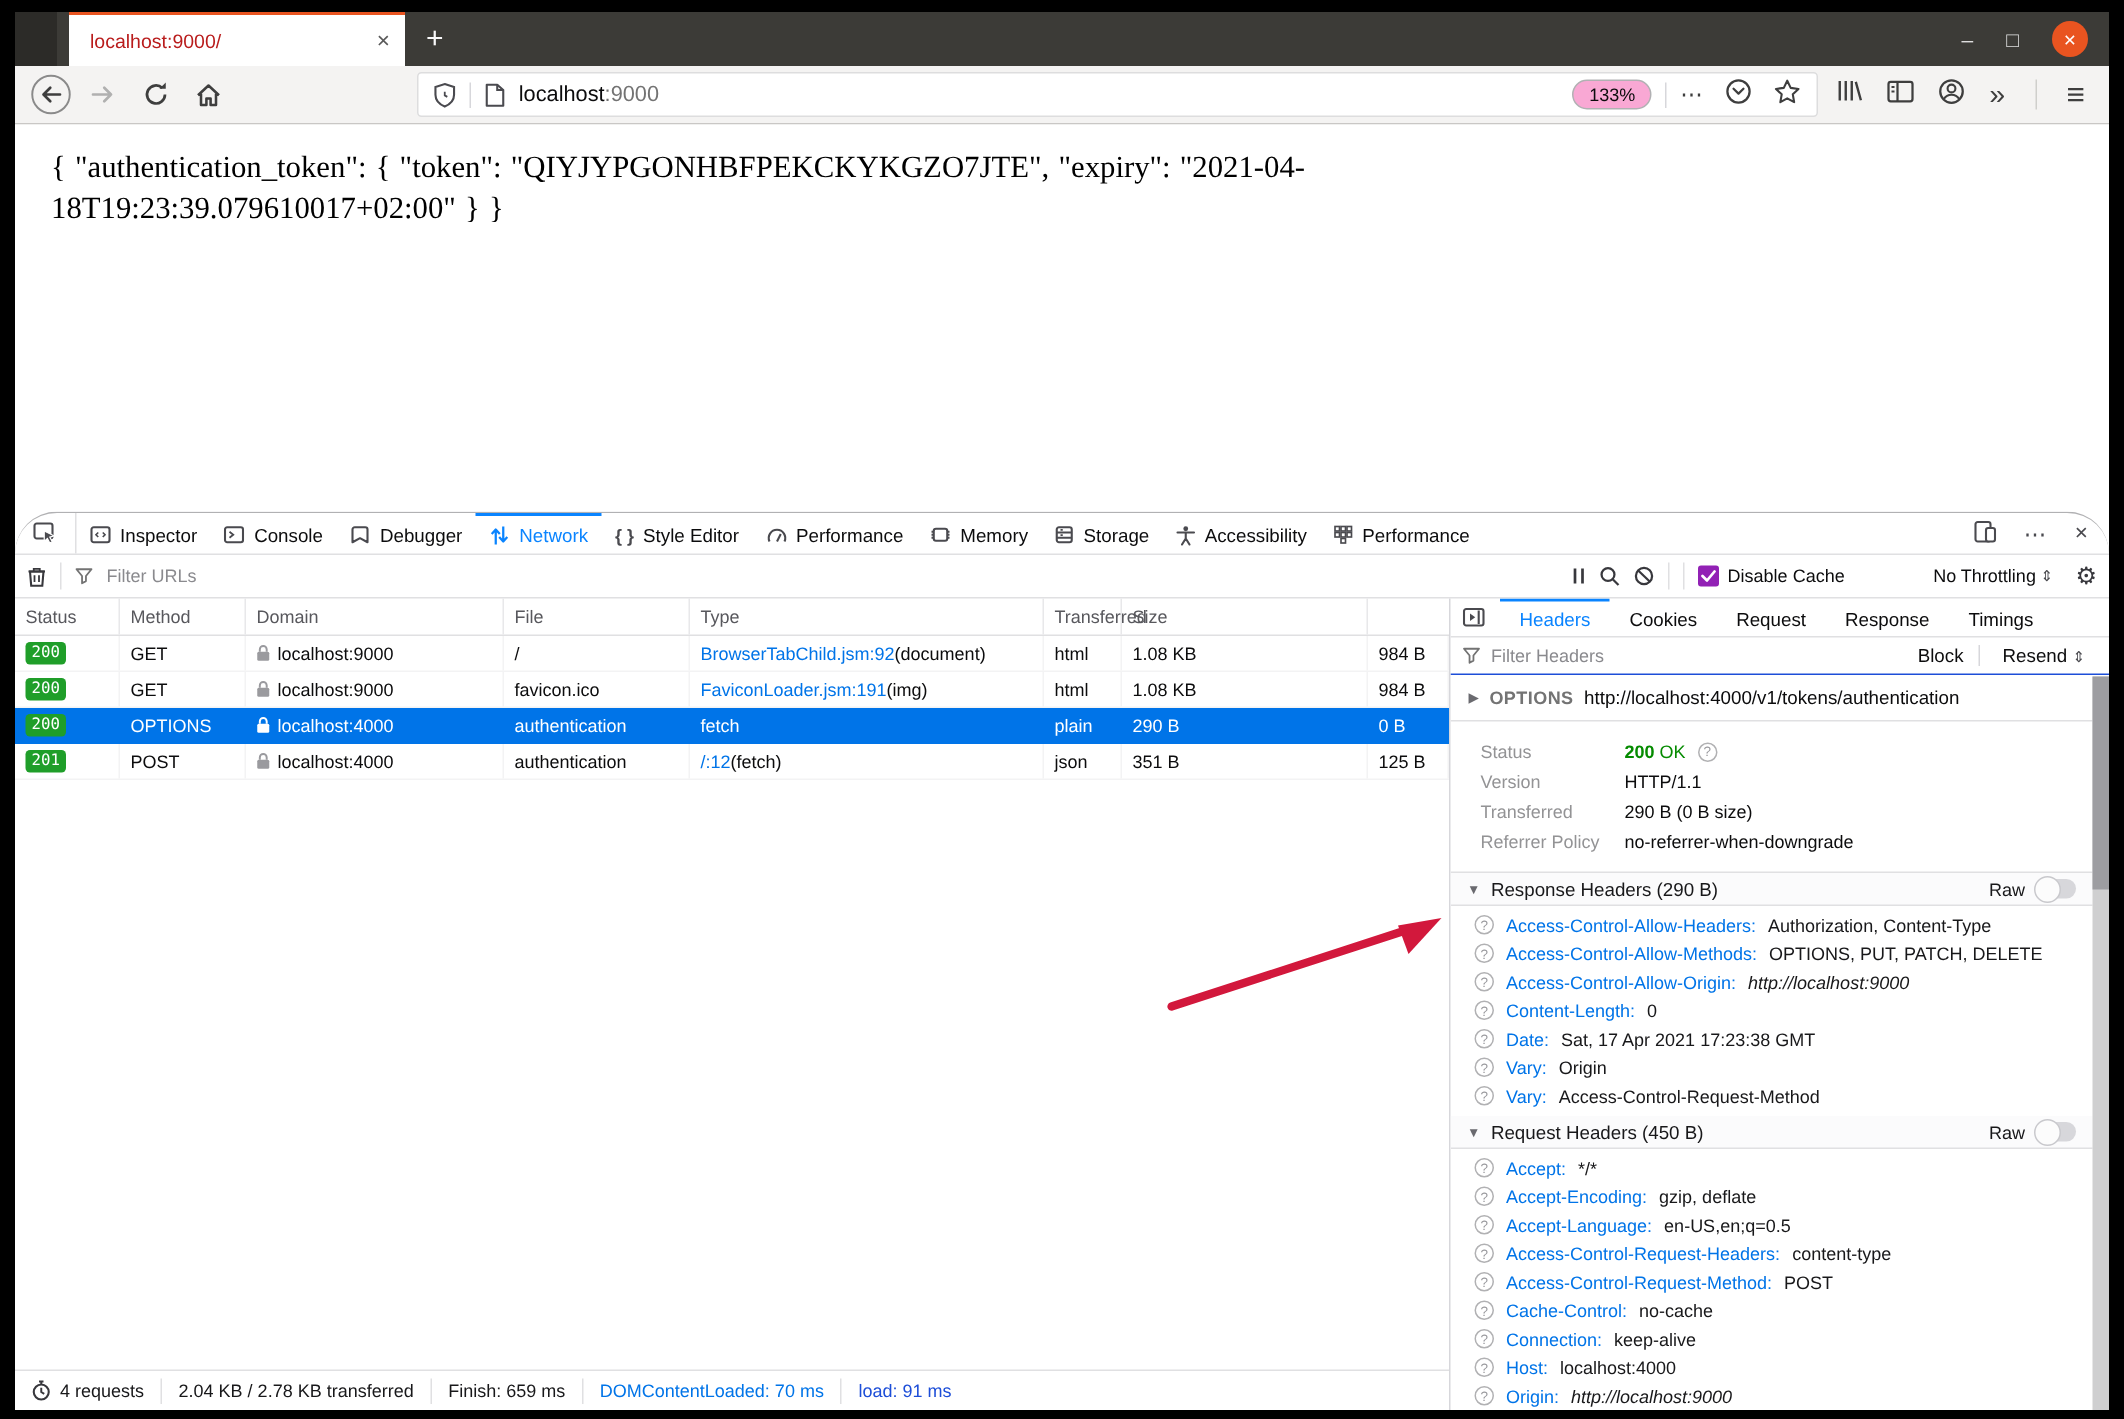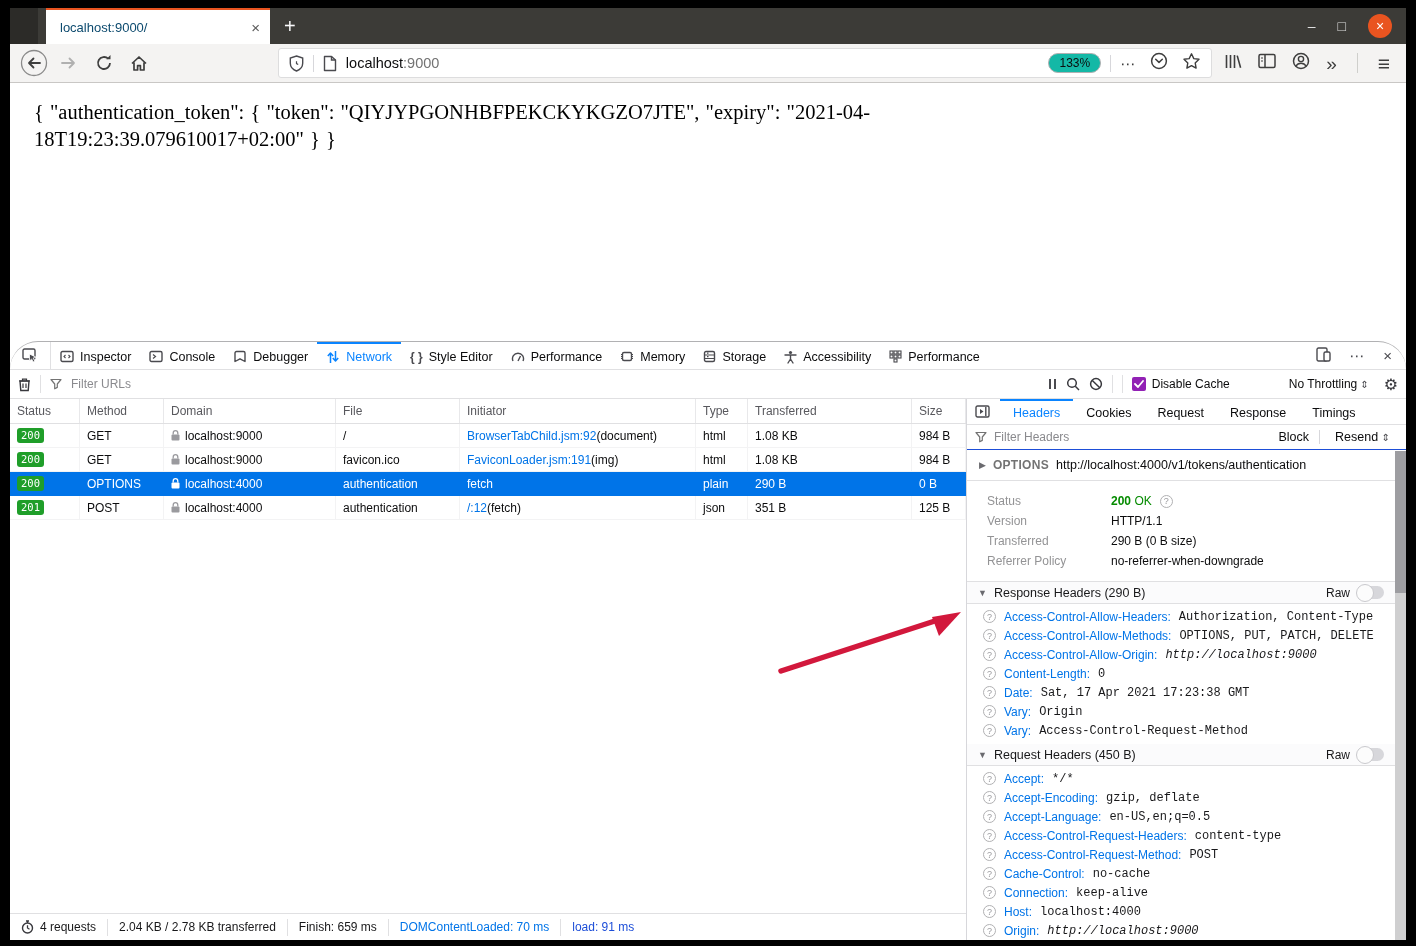--- a/index.html
+++ b/index.html
@@ -4,39 +4,39 @@
 <style>
   * { margin:0; padding:0; box-sizing:border-box; }
   html,body { width:1416px; height:946px; background:#000; font-family:"Liberation Sans",sans-serif; overflow:hidden; }
   body { position:relative; }
   .window { position:absolute; left:10px; top:8px; width:1396px; height:932px; background:#fff; display:flex; flex-direction:column; overflow:hidden; }
 
   
   .titlebar { height:36px; background:#3c3b37; display:flex; align-items:stretch; flex:none; }
   .tb-corner { width:28px; background:#2c2b28; flex:none; }
   .tab { width:224px; margin-left:8px; background:#fff; border-top:2px solid #e95420; display:flex; align-items:center; padding:0 10px 0 14px; gap:8px; flex:none; }
-  .tab-title { font-size:13px; color:#0c4a6e; flex:1; white-space:nowrap; overflow:hidden; }
+  .tab-title { font-size:13px; color:#b91c1c; flex:1; white-space:nowrap; overflow:hidden; }
   .tab-close { color:#5a5a5a; font-size:15px; cursor:default; }
   .newtab { color:#f9f9fa; font-size:20px; display:flex; align-items:center; padding:0 14px; font-weight:400; }
   .tb-space { flex:1; }
   .winctl { display:flex; align-items:center; gap:22px; padding-right:14px; }
   .winbtn { color:#dedede; font-size:14px; line-height:1; }
   .winclose { width:24px; height:24px; border-radius:50%; background:#e95420; color:#fff; display:flex; align-items:center; justify-content:center; font-size:14px; }
 
   
   .navbar { height:39px; background:#f4f3f2; border-bottom:1px solid #c9c7c5; display:flex; align-items:center; padding:0 10px; gap:6px; flex:none; }
   .navbtn { display:flex; align-items:center; justify-content:center; width:30px; height:30px; color:#3e3e3e; }
   .navbtn svg { display:block; }
   .spacer125 { width:118px; }
   .urlbar { height:30px; width:975px; background:#fff; border:1px solid #ddddde; border-radius:3px; display:flex; align-items:center; padding:0 10px; gap:9px; }
   .url-div { width:1px; height:17px; background:#d7d7db; }
   .url-text { font-size:14.5px; color:#0c0c0d; }
   .url-port { color:#737373; }
   .url-flex { flex:1; }
-  .zoom-pill { border:1px solid #b1b1b3; border-radius:11px; background:#14b8a6; font-size:12px; color:#0c0c0d; padding:2px 10px; }
+  .zoom-pill { border:1px solid #b1b1b3; border-radius:11px; background:#f9a8d4; font-size:12px; color:#0c0c0d; padding:2px 10px; }
   .urlbar-icons { display:flex; align-items:center; gap:14px; color:#4a4a4f; }
   .toolbar-icons { display:flex; align-items:center; gap:16px; padding:0 6px; color:#3e3e3e; }
   .tb-div { width:1px; height:20px; background:#cfcfcc; margin:0 4px; }
   .glyph { font-size:17px; color:#3e3e3e; line-height:1; }
 
   
   .pagecontent { height:258px; background:#fff; padding:16px 24px; font-family:"Liberation Serif","DejaVu Serif",serif; flex:none; overflow:hidden; }
   .pagecontent h1 { font-size:40px; font-weight:700; color:#000; margin:12px 0 30px; letter-spacing:0.5px; }
   .page-body { font-size:20.5px; color:#000; width:930px; line-height:1.3; word-spacing:1px; }
 
@@ -93,34 +93,34 @@
   .det-filter .ph { color:#8a8a8e; flex:1; }
   .det-btn { color:#0c0c0d; font-size:12.5px; padding:0 8px; }
   .det-scroll { flex:1; min-height:0; overflow:hidden; padding-right:11px; }
   .url-row { height:31px; border-bottom:1px solid #e0e0e2; display:flex; align-items:center; gap:7px; padding:0 12px; white-space:nowrap; overflow:hidden; }
   .tri { font-size:9px; color:#6a6a6f; }
   .req-method { color:#737373; font-weight:700; font-size:12px; letter-spacing:0.3px; }
   .req-url { font-size:12.5px; color:#0c0c0d; }
   .summary { padding:10px 0 10px 20px; border-bottom:1px solid #e0e0e2; }
   .sum-row { display:flex; height:20px; align-items:center; }
   .sum-label { width:96px; color:#939395; flex:none; }
-  .sum-val { color:#0c0c0d;margin-left:28px; }
+  .sum-val { color:#0c0c0d; }
   .st-green { color:#058b00; }
   .st-code { font-weight:700; }
   .qmark { width:13px; height:13px; border:1px solid #b1b1b3; border-radius:50%; color:#9a9a9e; font-size:9px; display:inline-flex; align-items:center; justify-content:center; flex:none; }
   .sum-q { margin-left:8px; }
   .sect-head { height:22px; background:#fbfbfc; border-bottom:1px solid #e0e0e2; display:flex; align-items:center; gap:7px; padding:0 11px; flex:none; }
   .sect-title { color:#18181a; font-size:12.5px; }
   .sect-right { margin-left:auto; display:flex; align-items:center; gap:7px; color:#18181a; }
   .toggle { width:27px; height:13px; border-radius:8px; background:#d7d7db; position:relative; }
   .toggle::after { content:""; position:absolute; left:-1px; top:-2px; width:16px; height:16px; border-radius:50%; background:#fcfcfc; border:1px solid #cicfd1; border:1px solid #c9c9cd; }
   .hdr-list { padding:3px 0 4px; }
   .hdr-row { height:19px; display:flex; align-items:center; gap:8px; padding-left:16px; white-space:nowrap; overflow:hidden; }
   .hdr-name { color:#0074e8; }
-  .hdr-val { color:#18181a;font-family:Liberation Mono, monospace; }
+  .hdr-val { color:#18181a; }
   .hdr-val.italic { font-style:italic; }
   .det-scrollbar { position:absolute; right:0; top:52px; bottom:0; width:11px; background:#cfcfd0; }
   .det-thumb { position:absolute; left:0; top:0; width:11px; height:142px; background:#9d9da1; }
 
   .arrow-layer { position:absolute; left:775px; top:603px; width:200px; height:80px; pointer-events:none; }
 </style>
 </head>
 <body>
 
 <div class="window">
@@ -387,21 +387,20 @@
     </div>
 
     <div class="dt-main">
       <div class="net-pane">
         <div class="net-grid net-header">
 
         <div>Status</div>
             <div>Method</div>
             <div>Domain</div>
             <div>File</div>
-            <div>Initiator</div>
             <div>Type</div>
             <div>Transferred</div>
             <div>Size</div>
           </div>
         <div>
 
             <div class="net-grid net-row">
               <div>
                 <span class="badge">200</span>
               </div>

